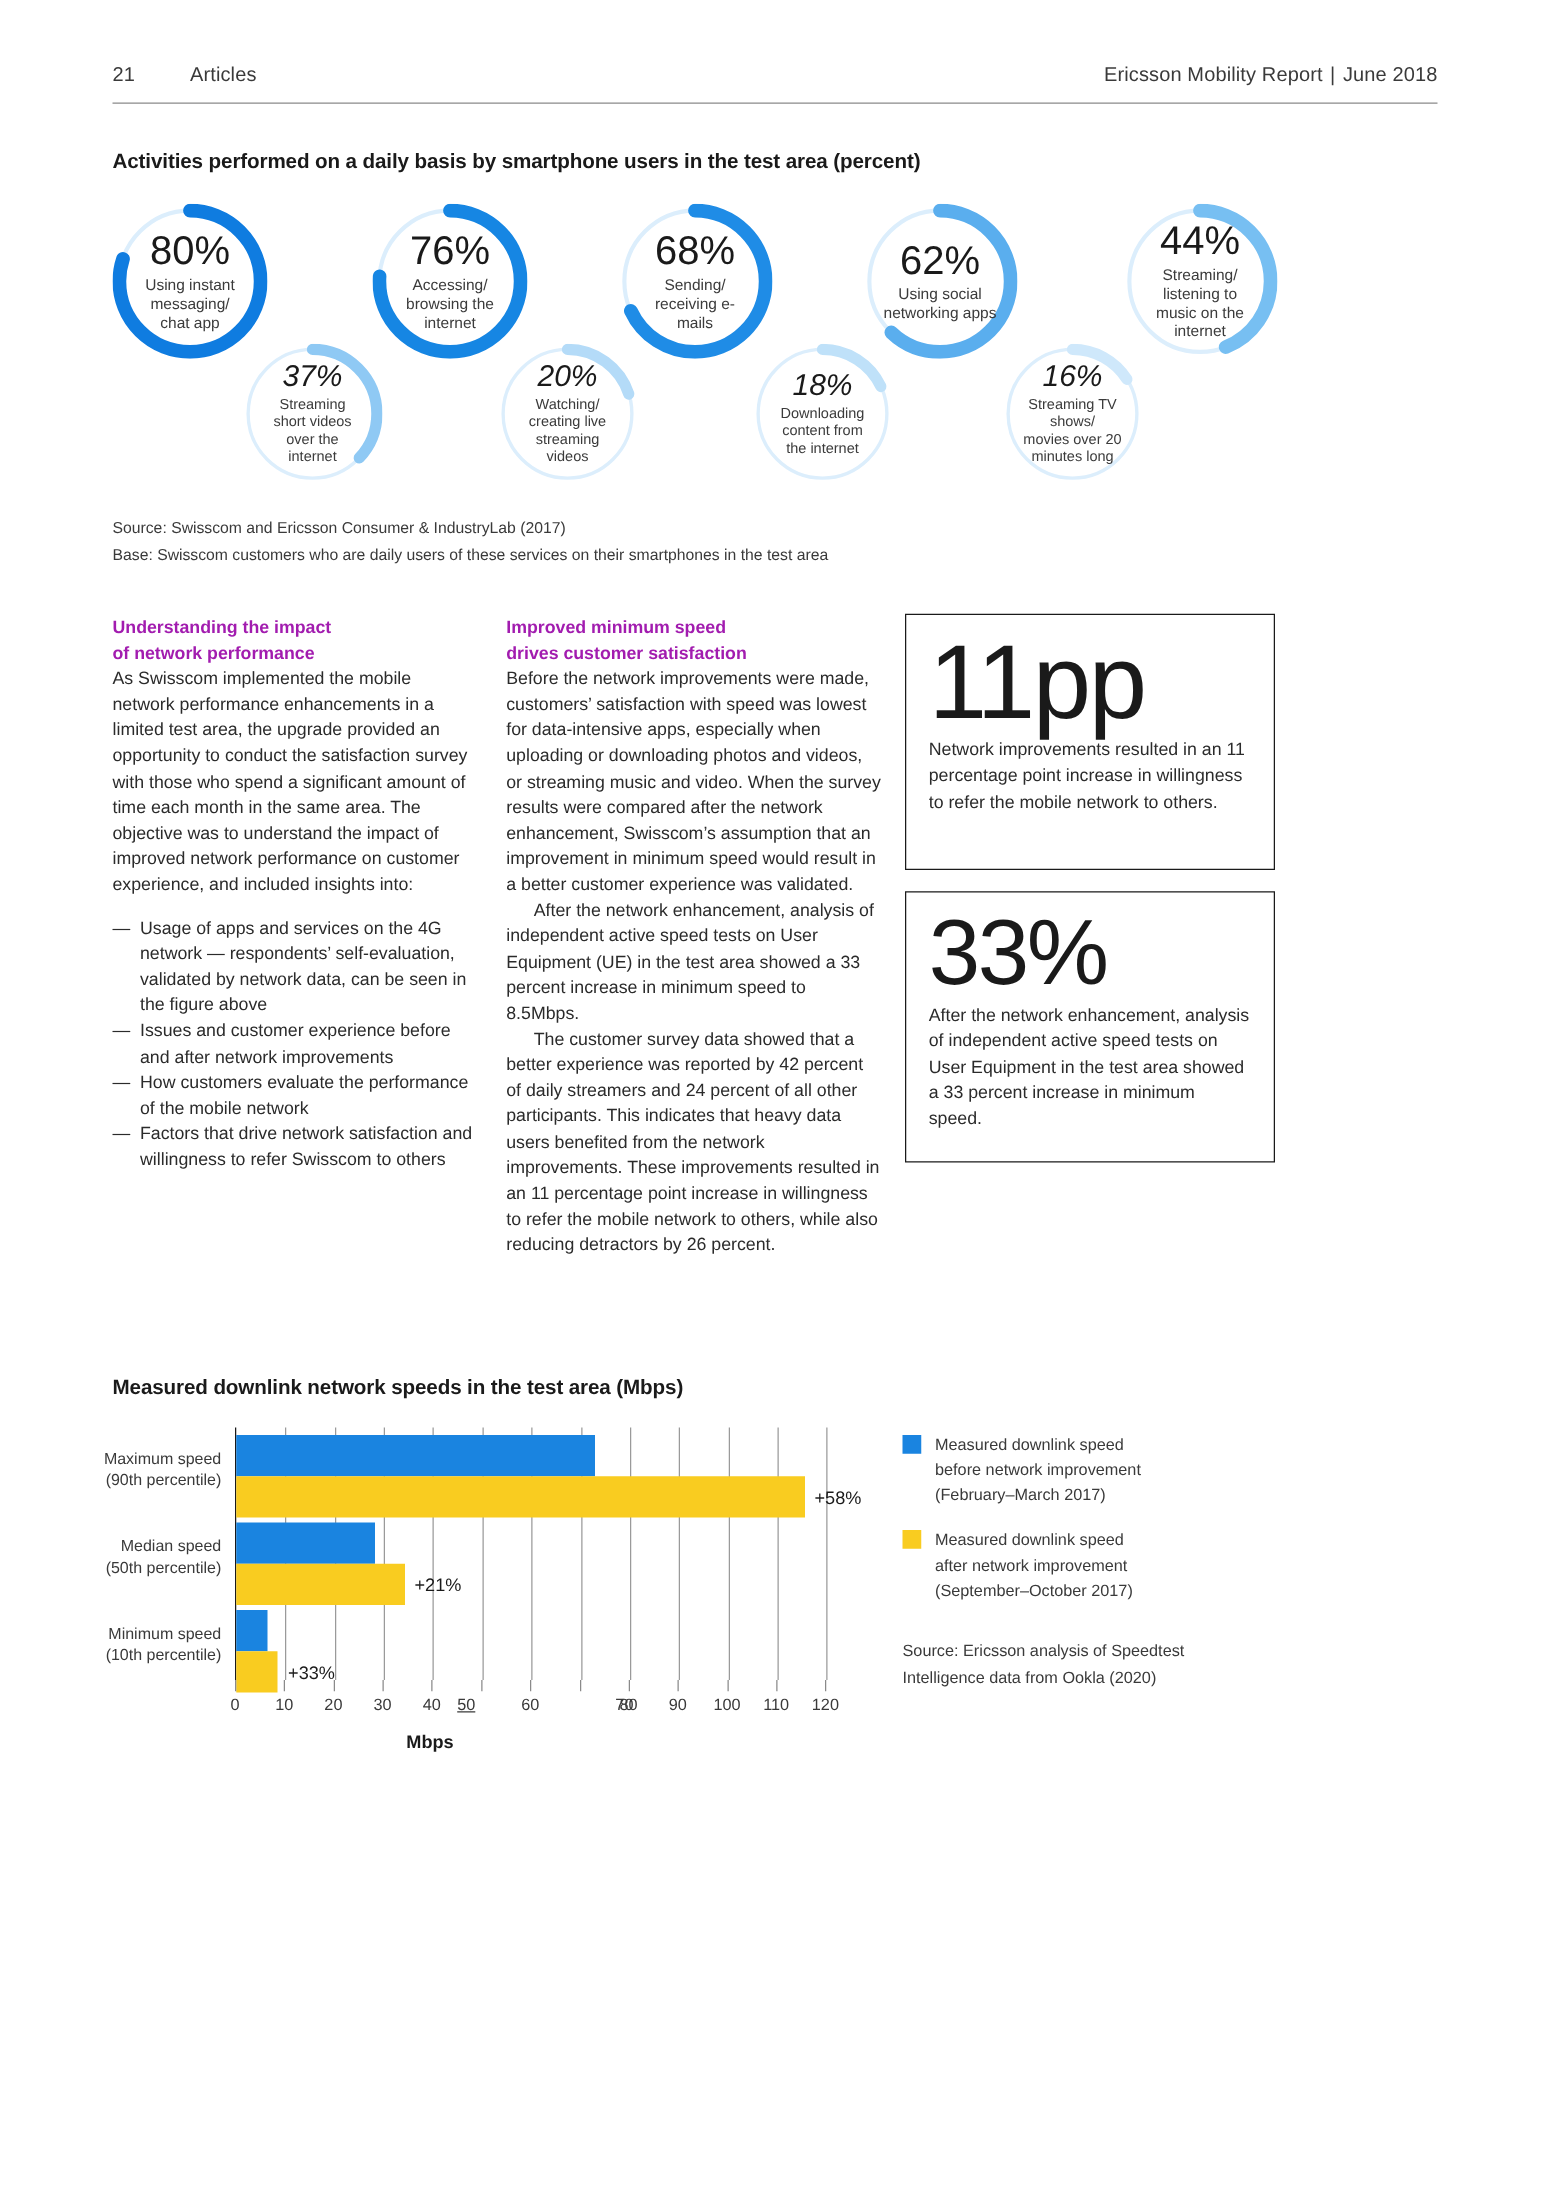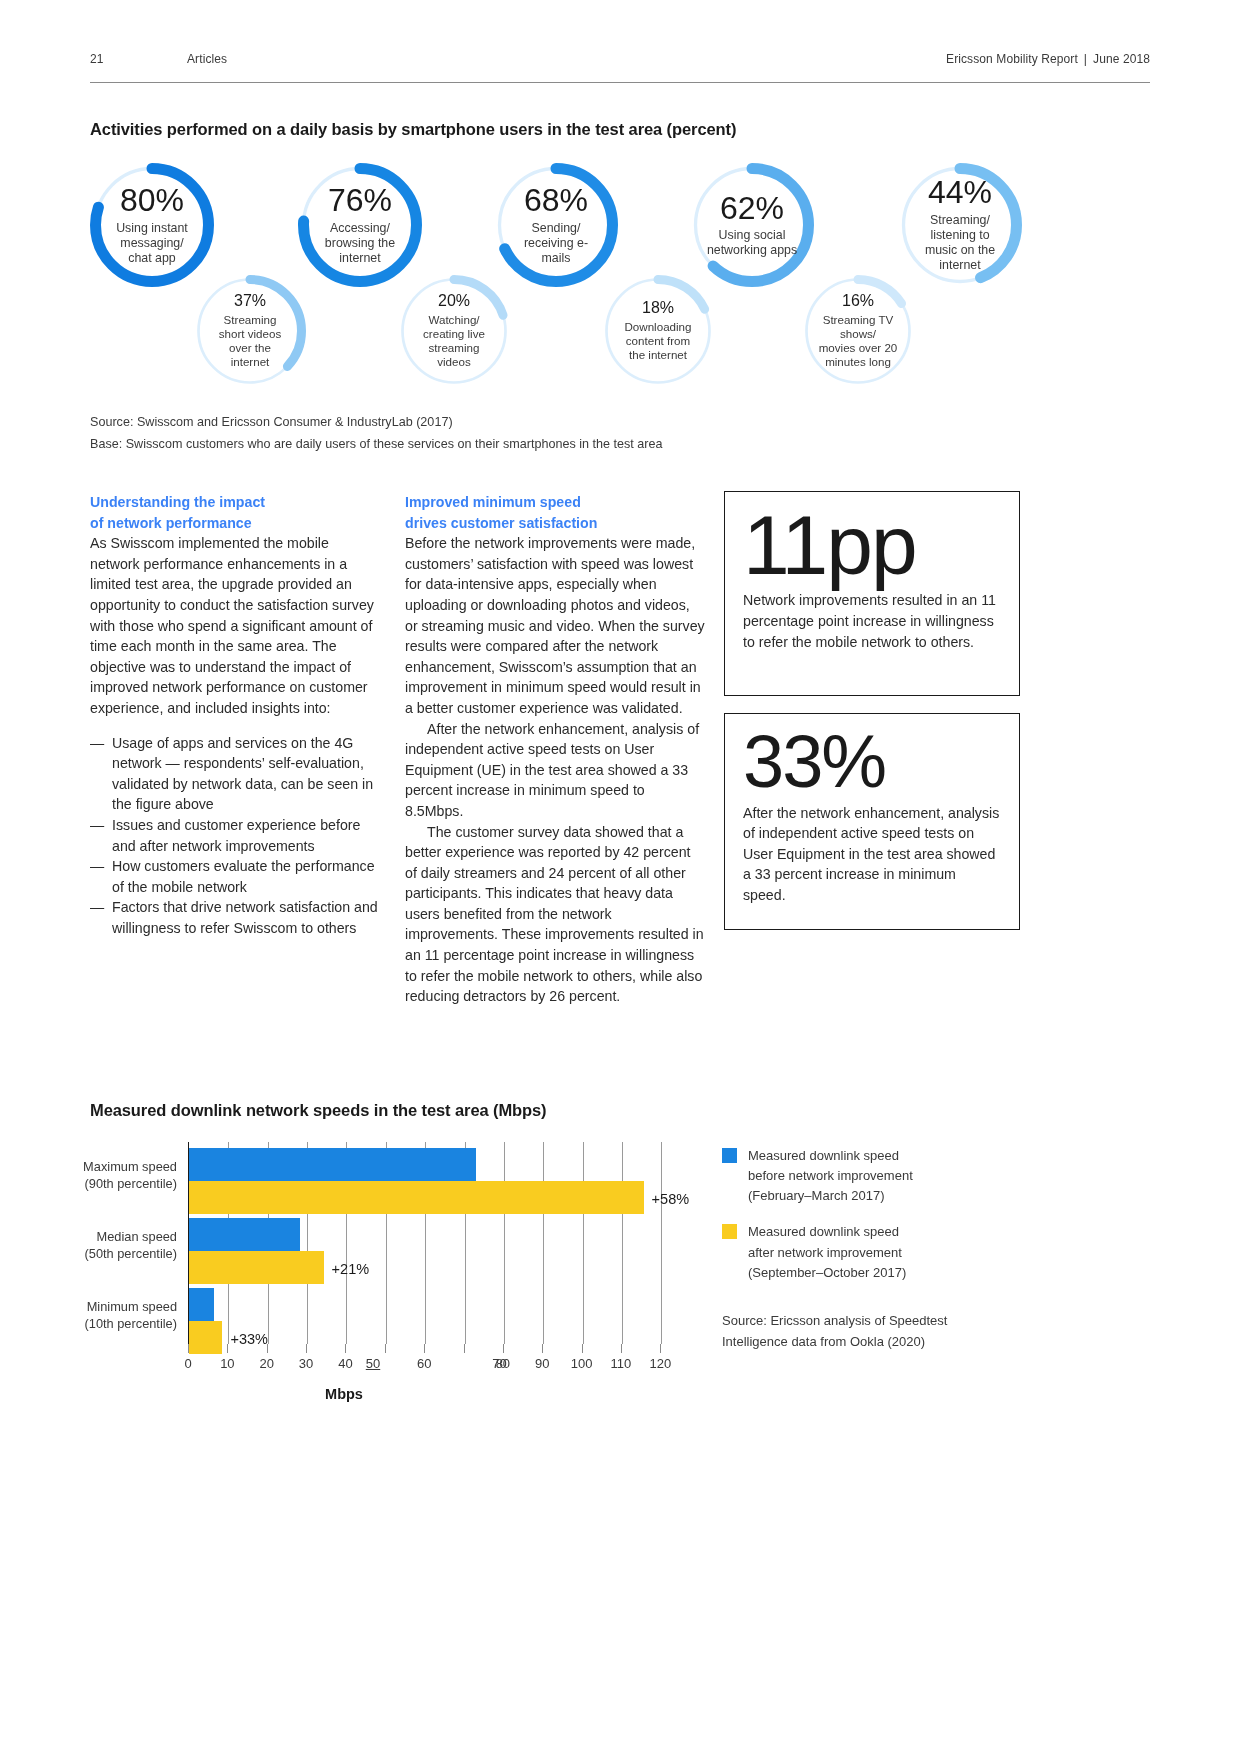--- a/index.html
+++ b/index.html
@@ -10,21 +10,21 @@
     font-family:"Liberation Sans", sans-serif;
     color:#1a1a1a;
     position:relative;
     overflow:hidden;
   }
 
   
   .page-header{
     position:absolute; left:90px; top:52px; width:1060px;
     display:flex; align-items:flex-end;
-    font-size:12px; color:#3a3a3a; letter-spacing:.1px;gap:35px;
+    font-size:16px; color:#3a3a3a; letter-spacing:.1px;
   }
   .page-header .pnum{ width:62px; }
   .page-header .section{ flex:1; }
   .page-header .right{ text-align:right; white-space:nowrap; }
   .page-header .sep{ padding:0 6px; }
   .header-rule{
     position:absolute; left:90px; top:82px; width:1060px; height:1px;
     background:#8a8a8a;
   }
 
@@ -42,32 +42,32 @@
     position:absolute; left:0; top:0; width:100%; height:100%;
     display:flex; flex-direction:column; align-items:center; justify-content:center;
     padding:0 16px; text-align:center;
   }
   .donut .pct{ font-size:26px; color:#1a1a1a; line-height:1.05; font-weight:400; }
   .donut .lbl{ font-size:12.4px; color:#3b3b3b; line-height:1.22; margin-top:3px; }
 
   .donut.r1{ width:124px; height:124px; }
   .donut.r1 .pct{ font-size:32px; }
   .donut.r2{ width:112px; height:112px; }
-  .donut.r2 .pct{ font-size:16px; }
+  .donut.r2 .pct{ font-size:24px;font-style:italic; }
   .donut.r2 .lbl{ font-size:11.6px; }
 
   
   .src1{
     position:absolute; left:90px; top:412px; width:760px;
     font-size:12.6px; color:#3a3a3a; line-height:1.72;
   }
 
   
   .col{ position:absolute; font-size:14.2px; line-height:1.45; color:#2b2b2b; }
-  .col h3{ font-size:14.2px; font-weight:bold; margin:0; color:#3b82f6; line-height:1.45; }
+  .col h3{ font-size:14.2px; font-weight:bold; margin:0; color:#a21caf; line-height:1.45; }
   .col p{ margin:0; }
   .col p.indent{ text-indent:22px; }
   .col ul{ list-style:none; margin:14px 0 0 0; padding:0; }
   .col ul li{ position:relative; padding-left:22px; margin:0; }
   .col ul li .dash{ position:absolute; left:0; top:0; }
 
   #col-left{ left:90px; top:492px; width:290px; }
   #col-mid{  left:405px; top:492px; width:300px; }
 
   

